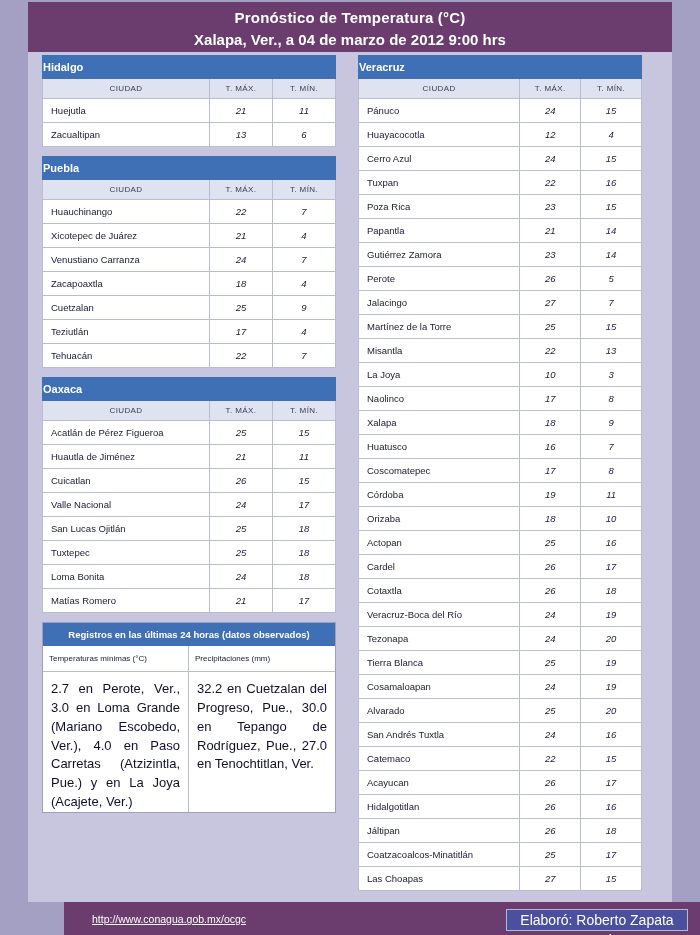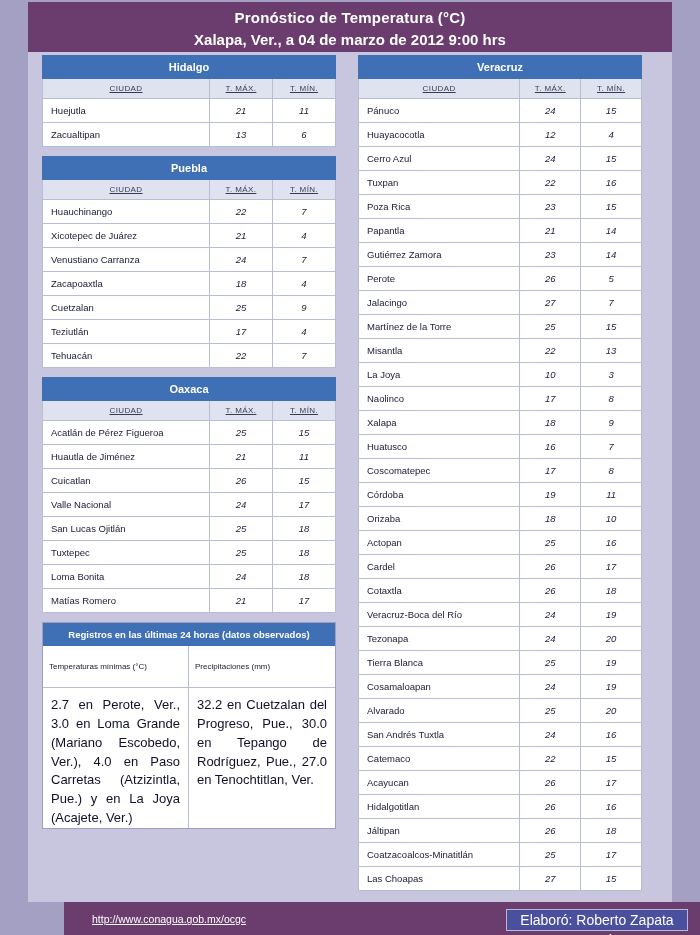--- a/index.html
+++ b/index.html
@@ -44,27 +44,27 @@
   
   .col-left{position:absolute;left:42px;top:53px;width:294px;}
   .col-right{position:absolute;left:358px;top:53px;width:284px;}
 
   
   table.t{
     border-collapse:collapse;width:100%;background:#ffffff;
     table-layout:fixed;
   }
   .state-head{
-    background:#3f6fb5;color:#ffffff;text-align:center;
+    background:#3f6fb5;color:#ffffff;text-align:left;
     font-size:11px;font-weight:bold;padding:5px 0 5px;
     border:1px solid #3f6fb5;
   }
   .col-head td{
     background:#dfe3f0;color:#3a3a55;font-size:8px;text-align:center;
-    padding:5px 12px;border:1px solid #b9bdd3;letter-spacing:.4px;text-decoration:underline;
+    padding:5px 12px;border:1px solid #b9bdd3;letter-spacing:.4px;
   }
   .t td.city{
     font-size:9.5px;color:#20203a;padding:6px 8px;
     border:1px solid #b9bdd3;background:#ffffff;
   }
   .t td.val{
     font-size:9.5px;color:#20203a;text-align:center;padding:6px 0;
     border:1px solid #b9bdd3;background:#ffffff;font-style:italic;
   }
   .spacer{height:9px;}
@@ -74,21 +74,21 @@
     margin-top:9px;border:1px solid #9f9dc0;background:#ffffff;
   }
   .reg-title{
     background:#3f6fb5;color:#ffffff;font-size:9.5px;font-weight:bold;
     text-align:center;padding:6px 4px;
   }
   .reg-body{display:flex;}
   .reg-col{width:50%;box-sizing:border-box;}
   .reg-col.left{border-right:1px solid #b9bdd3;}
   .reg-sub{
-    font-size:8px;color:#20203a;padding:16px 6px;
+    font-size:8px;color:#20203a;padding:8px 6px;
     border-bottom:1px solid #b9bdd3;background:#ffffff;
   }
   .reg-text{
     font-size:13px;color:#10102a;padding:8px 8px;line-height:1.45;
     text-align:justify;font-weight:normal;height:140px;box-sizing:border-box;
   }
 </style>
 </head>
 <body>
 

